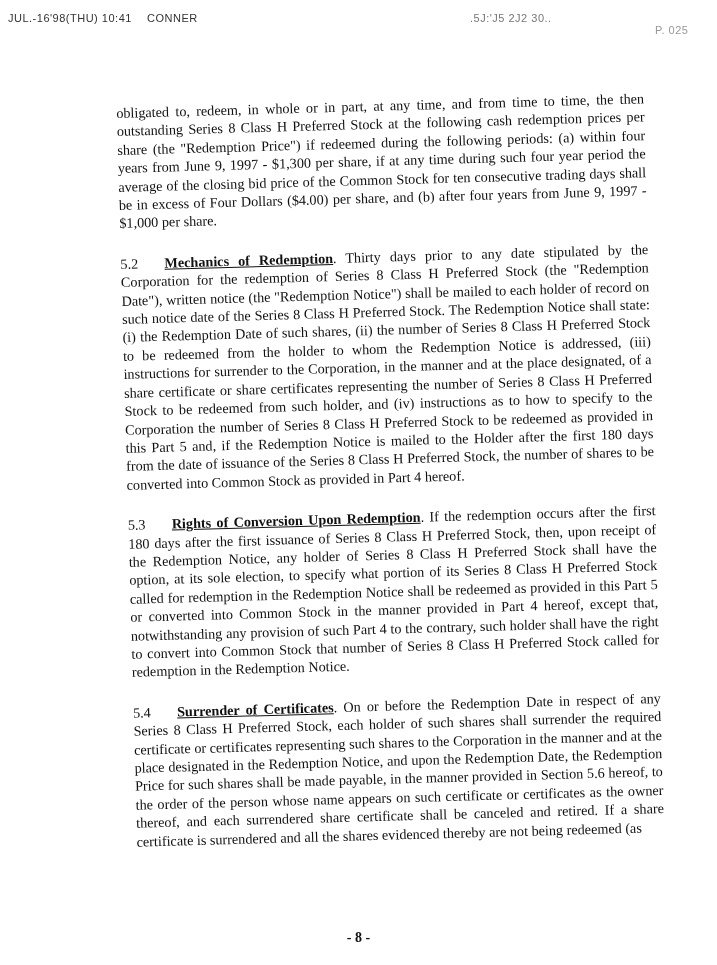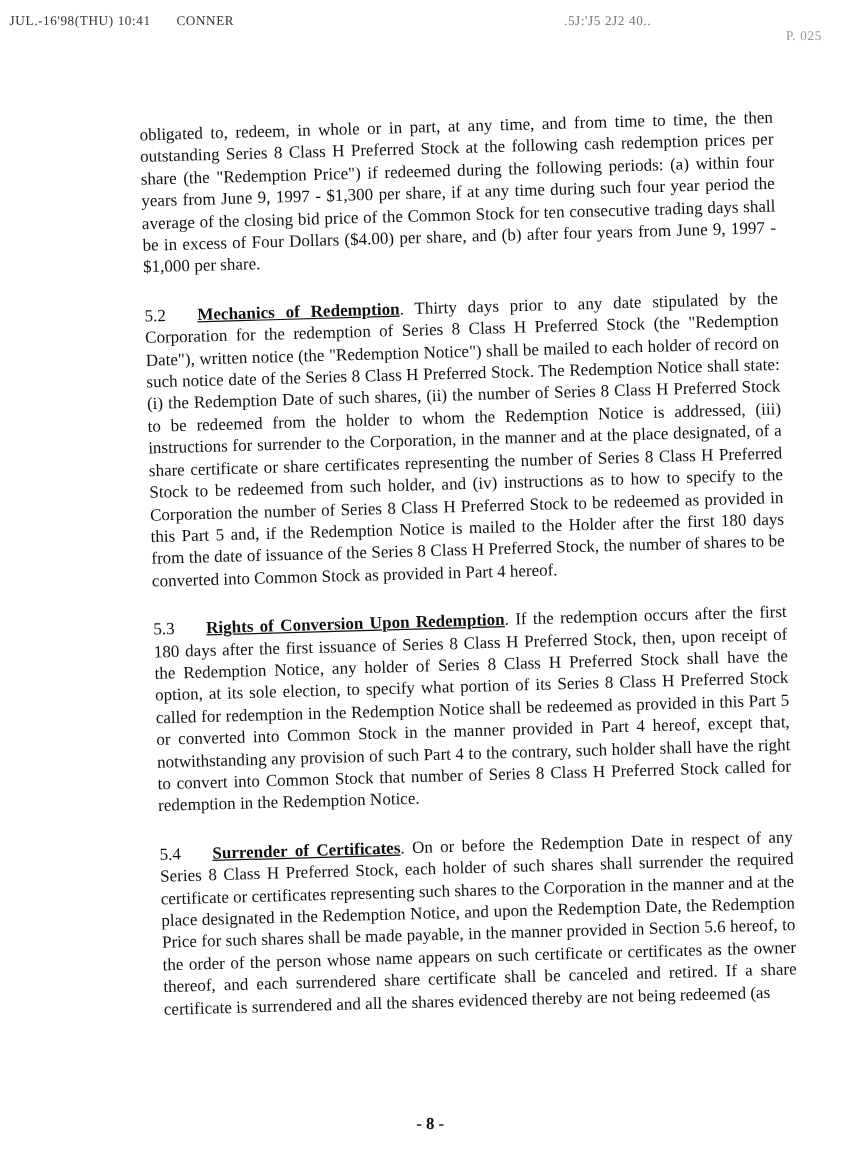--- a/index.html
+++ b/index.html
@@ -1,39 +1,39 @@
 <!DOCTYPE html>
 <html><head>
 <meta charset="utf-8">
 <style>
   html, body { margin: 0; padding: 0; background: #ffffff; }
   body { width: 717px; height: 965px; position: relative; overflow: hidden; color: #111; }
   .fax-header { position: absolute; top: 12px; left: 0; width: 717px; height: 20px;
-    font-family: Liberation Serif, serif; font-size: 11px; color: #333; letter-spacing: 0.5px; }
+    font-family: Liberation Sans, sans-serif; font-size: 11px; color: #333; letter-spacing: 0.5px; }
   .fax-header span { position: absolute; top: 0; white-space: nowrap; }
   .fh-date { left: 8px; }
   .fh-name { left: 147px; }
   .fh-phone { left: 470px; color: #777; }
   .fh-page { left: 655px; color: #999; margin-top: 12px; }
   .page { position: absolute; left: 116px; top: 104px; width: 528px;
     font-family: "Liberation Serif", serif; font-size: 14.2px; line-height: 18.4px;
     transform: rotate(-1.6deg); transform-origin: 0 0; }
   .para { margin: 0 0 22px 0; text-align: justify; text-align-last: left; }
   .sec-num { display: inline-block; width: 44px; font-weight: normal; }
   .sec-title { font-weight: bold; text-decoration: underline; }
   .page-num { position: absolute; left: 0; top: 930px; width: 717px; text-align: center;
     font-family: "Liberation Serif", serif; font-weight: bold; font-size: 14px; }
 </style>
 </head>
 <body>
 
 <div class="fax-header">
   <span class="fh-date">JUL.-16'98(THU) 10:41</span>
   <span class="fh-name">CONNER</span>
-  <span class="fh-phone">.5J:'J5 2J2 40..</span>
+  <span class="fh-phone">.5J:'J5 2J2 30..</span>
   <span class="fh-page">P. 025</span>
 </div>
 
 <div class="page">
   <p class="para">obligated to, redeem, in whole or in part, at any time, and from time to time, the then outstanding Series 8 Class H Preferred Stock at the following cash redemption prices per share (the "Redemption Price") if redeemed during the following periods: (a) within four years from June 9, 1997 - $1,300 per share, if at any time during such four year period the average of the closing bid price of the Common Stock for ten consecutive trading days shall be in excess of Four Dollars ($4.00) per share, and (b) after four years from June 9, 1997 - $1,000 per share.</p>
 
   <p class="para">
     <span class="sec-num">5.2</span><span class="sec-title">Mechanics of Redemption</span><span>. Thirty days prior to any date stipulated by the Corporation for the redemption of Series 8 Class H Preferred Stock (the "Redemption Date"), written notice (the "Redemption Notice") shall be mailed to each holder of record on such notice date of the Series 8 Class H Preferred Stock. The Redemption Notice shall state: (i) the Redemption Date of such shares, (ii) the number of Series 8 Class H Preferred Stock to be redeemed from the holder to whom the Redemption Notice is addressed, (iii) instructions for surrender to the Corporation, in the manner and at the place designated, of a share certificate or share certificates representing the number of Series 8 Class H Preferred Stock to be redeemed from such holder, and (iv) instructions as to how to specify to the Corporation the number of Series 8 Class H Preferred Stock to be redeemed as provided in this Part 5 and, if the Redemption Notice is mailed to the Holder after the first 180 days from the date of issuance of the Series 8 Class H Preferred Stock, the number of shares to be converted into Common Stock as provided in Part 4 hereof.</span>
   </p>
 

